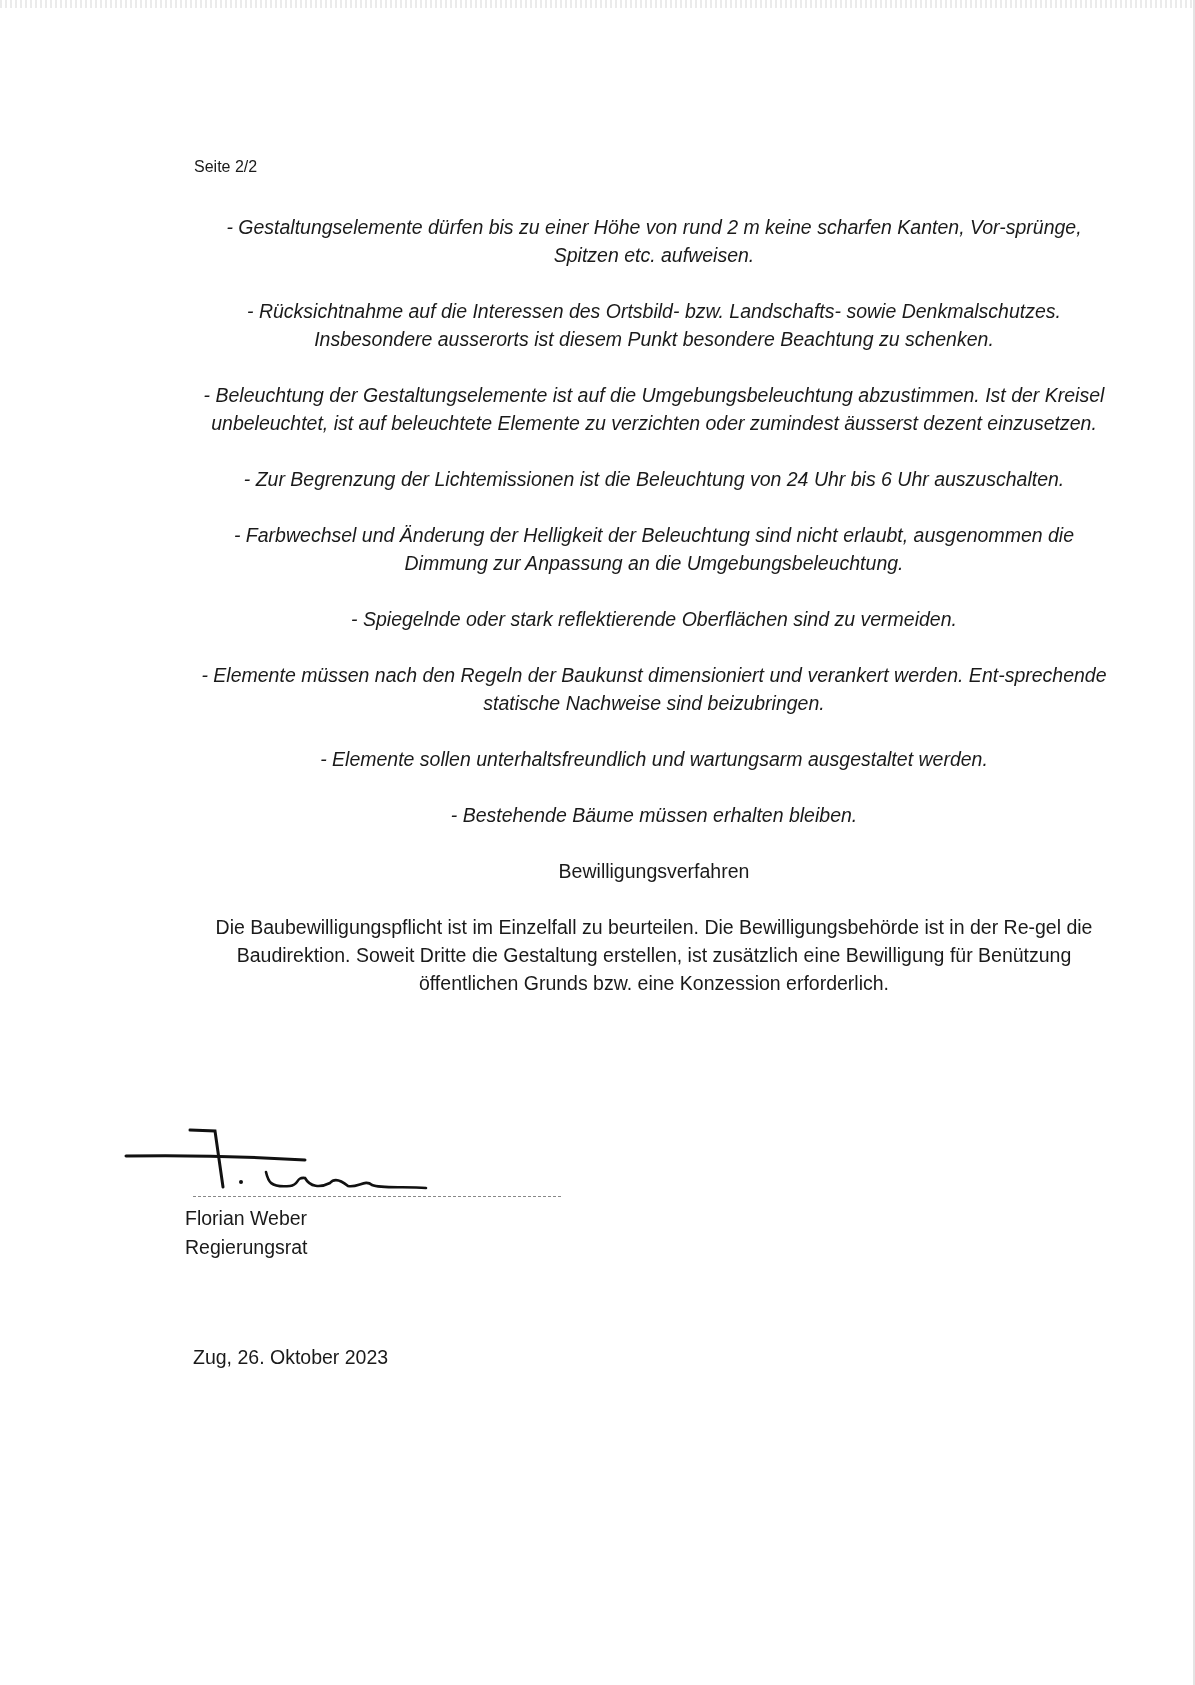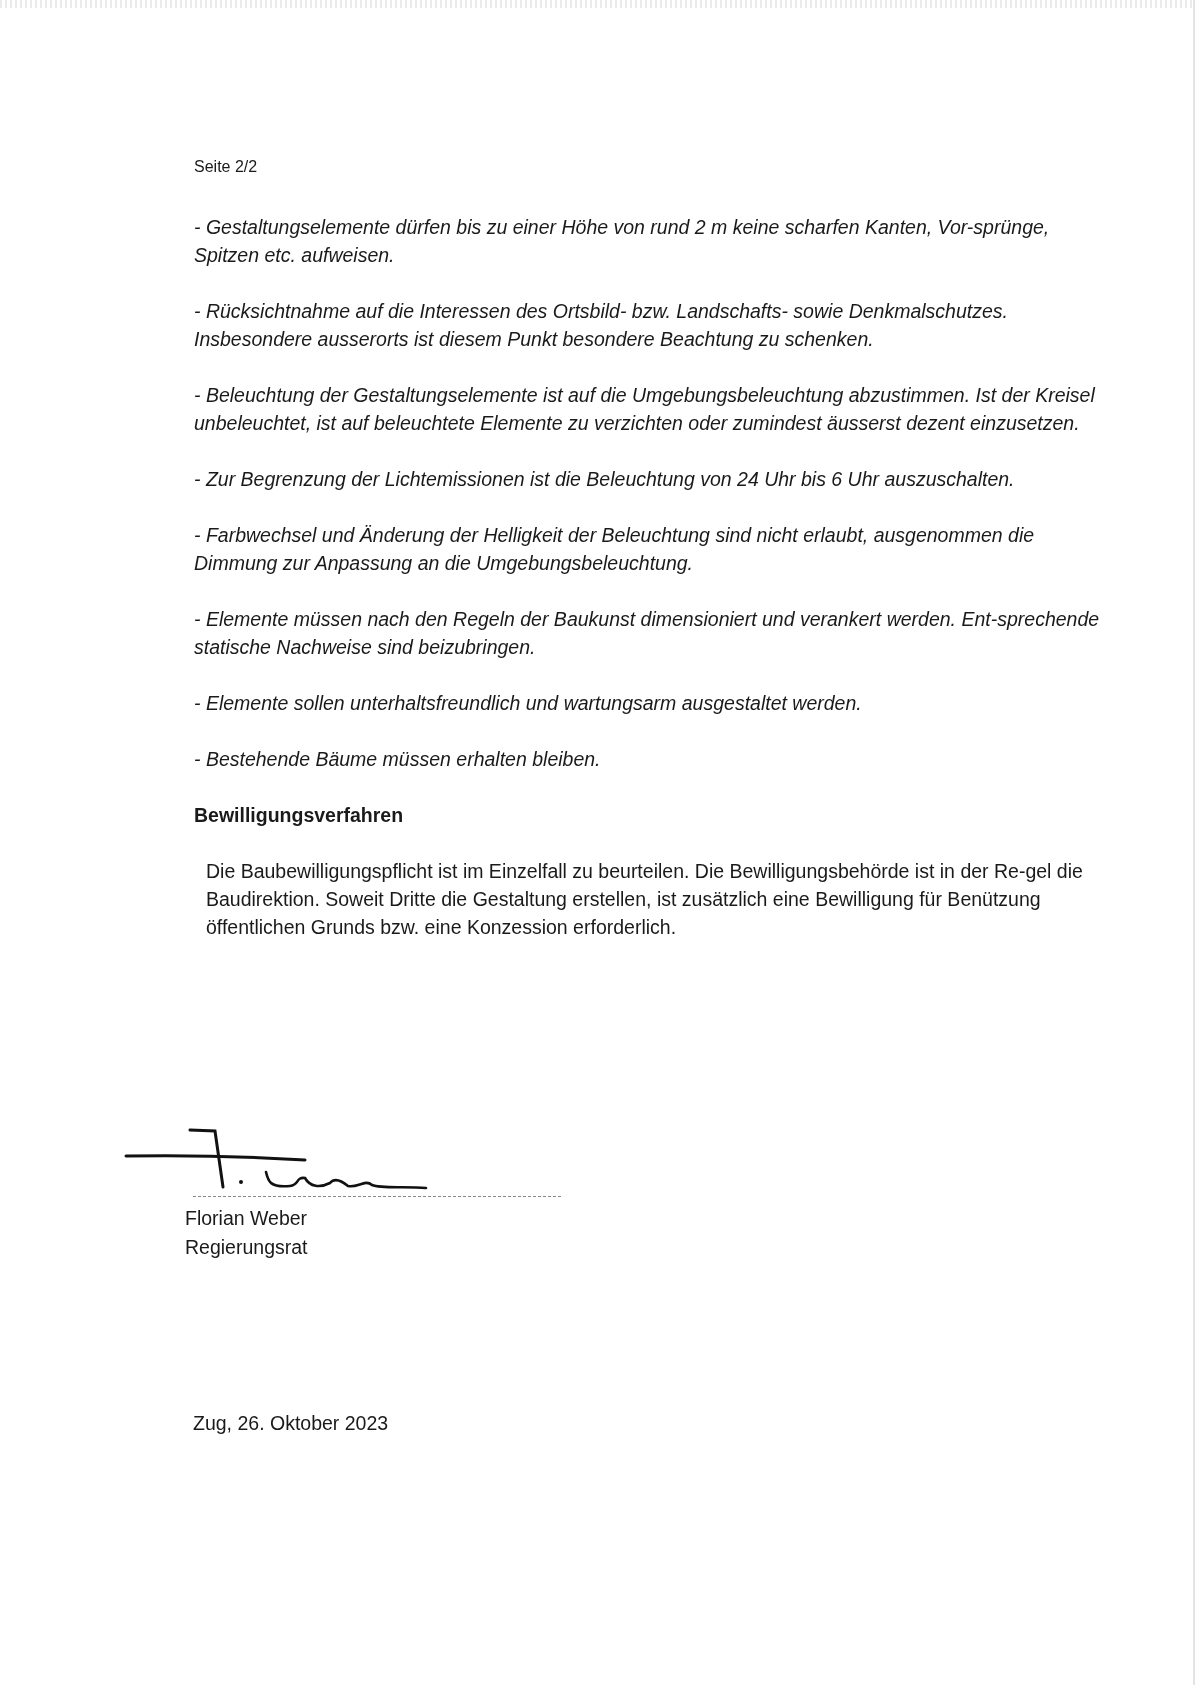--- a/index.html
+++ b/index.html
@@ -1,42 +1,43 @@
 <!DOCTYPE html>
 <html><head>
 <meta charset="utf-8">
 <style>
   html, body { margin:0; padding:0; background:#fff; }
   body { width:1195px; height:1685px; position:relative; overflow:hidden; font-family:"Liberation Sans", sans-serif; color:#1a1a1a; }
   .topline { position:absolute; left:0; top:0; width:1195px; height:8px; background:repeating-linear-gradient(90deg,#ddd 0 2px,#fff 2px 5px); opacity:.6; }
   .rightedge { position:absolute; right:0; top:0; width:2px; height:1685px; background:#e4e4e4; }
   .page-num { position:absolute; left:194px; top:158px; font-size:16px; }
-  .content { position:absolute; left:194px; top:213px; width:920px; font-size:19.5px; line-height:28px; }
+  .content { position:absolute; left:194px; top:213px; width:920px; font-size:19.5px; line-height:28px;text-align:center; }
   .bullet { font-style:italic; margin:0 0 28px 0; }
-  .heading { font-weight:bold; margin:0 0 28px 0; }
+  .heading { font-weight:normal; margin:0 0 28px 0; }
   .para { margin:12px; }
   .sig-area { position:absolute; left:120px; top:1115px; width:470px; height:80px; }
   .sig-line { position:absolute; left:193px; top:1196px; width:368px; border-top:1px dashed #888; }
   .name { position:absolute; left:185px; top:1204px; font-size:19.5px; line-height:29px; }
-  .date { position:absolute; left:193px; top:1412px; font-size:19.5px; }
+  .date { position:absolute; left:193px; top:1346px; font-size:19.5px; }
 </style>
 </head>
 <body>
 
 <div class="topline"></div>
 <div class="rightedge"></div>
 
 <div class="page-num">Seite 2/2</div>
 
 <div class="content">
   <p class="bullet">- Gestaltungselemente dürfen bis zu einer Höhe von rund 2 m keine scharfen Kanten, Vor-sprünge, Spitzen etc. aufweisen.</p>
   <p class="bullet">- Rücksichtnahme auf die Interessen des Ortsbild- bzw. Landschafts- sowie Denkmalschutzes. Insbesondere ausserorts ist diesem Punkt besondere Beachtung zu schenken.</p>
   <p class="bullet">- Beleuchtung der Gestaltungselemente ist auf die Umgebungsbeleuchtung abzustimmen. Ist der Kreisel unbeleuchtet, ist auf beleuchtete Elemente zu verzichten oder zumindest äusserst dezent einzusetzen.</p>
   <p class="bullet">- Zur Begrenzung der Lichtemissionen ist die Beleuchtung von 24 Uhr bis 6 Uhr auszuschalten.</p>
   <p class="bullet">- Farbwechsel und Änderung der Helligkeit der Beleuchtung sind nicht erlaubt, ausgenommen die Dimmung zur Anpassung an die Umgebungsbeleuchtung.</p>
+  <p class="bullet">- Spiegelnde oder stark reflektierende Oberflächen sind zu vermeiden.</p>
   <p class="bullet">- Elemente müssen nach den Regeln der Baukunst dimensioniert und verankert werden. Ent-sprechende statische Nachweise sind beizubringen.</p>
   <p class="bullet">- Elemente sollen unterhaltsfreundlich und wartungsarm ausgestaltet werden.</p>
   <p class="bullet">- Bestehende Bäume müssen erhalten bleiben.</p>
   <p class="heading">Bewilligungsverfahren</p>
   <p class="para">Die Baubewilligungspflicht ist im Einzelfall zu beurteilen. Die Bewilligungsbehörde ist in der Re-gel die Baudirektion. Soweit Dritte die Gestaltung erstellen, ist zusätzlich eine Bewilligung für Benützung öffentlichen Grunds bzw. eine Konzession erforderlich.</p>
 </div>
 
 <svg class="sig-area" viewBox="0 0 470 80" width="470" height="80">
   <path d="M6 41 C60 40 120 41 185 45" stroke="#111" stroke-width="3" fill="none" stroke-linecap="round"></path>
   <path d="M70 15 L95 16 L103 72" stroke="#111" stroke-width="3" fill="none" stroke-linecap="round"></path>

